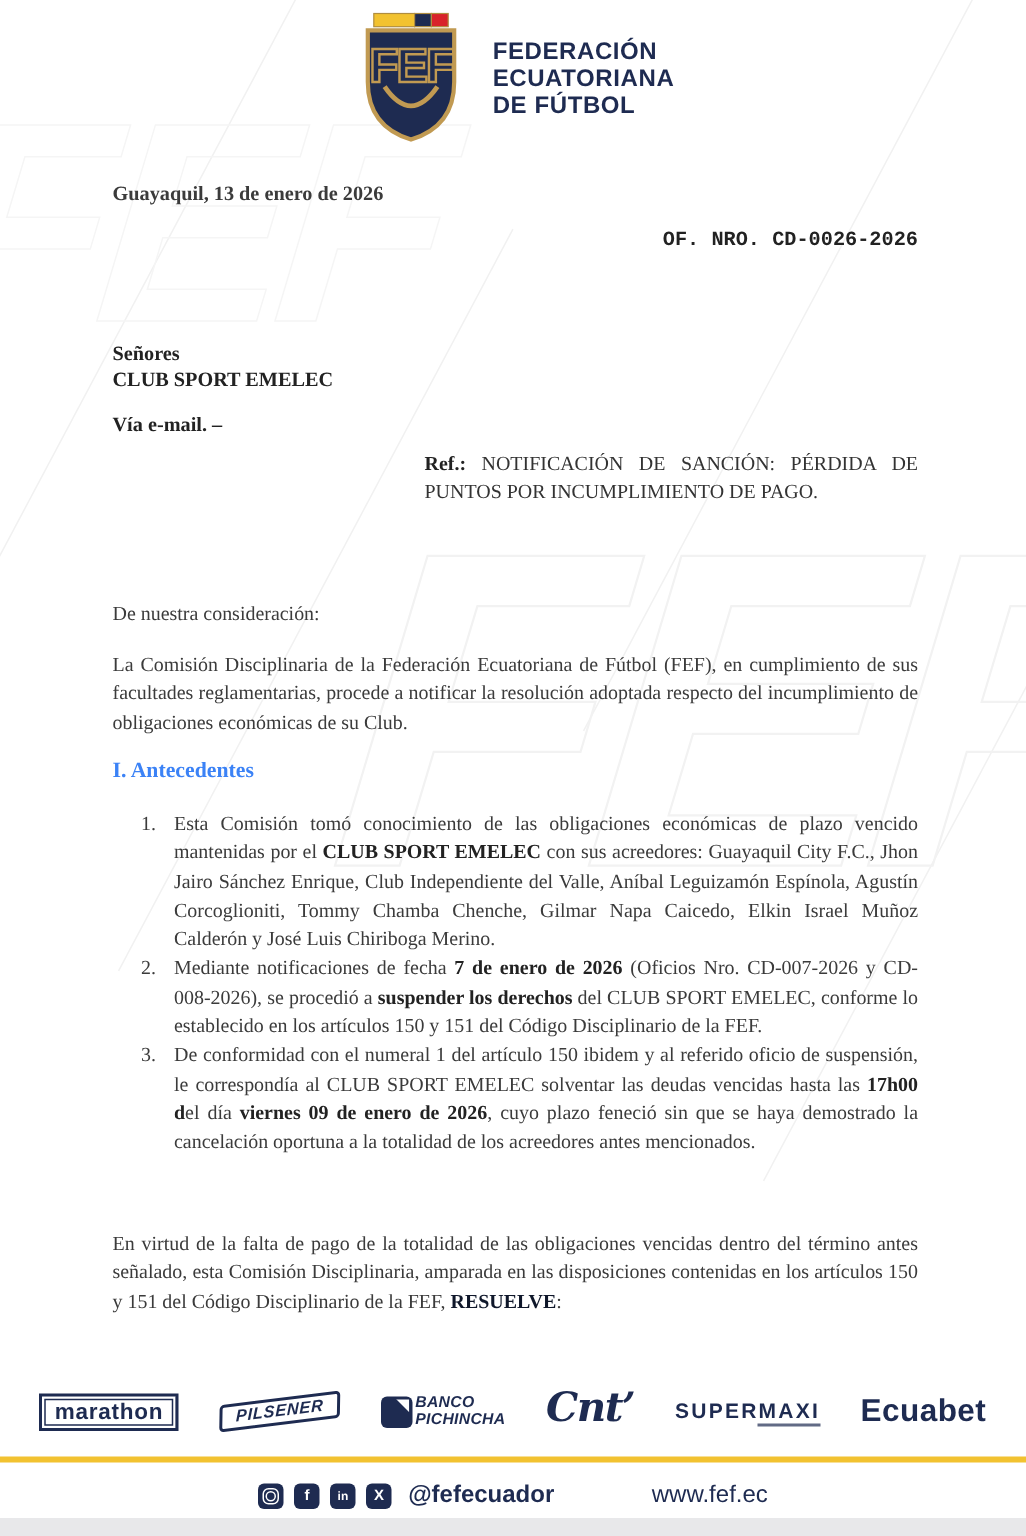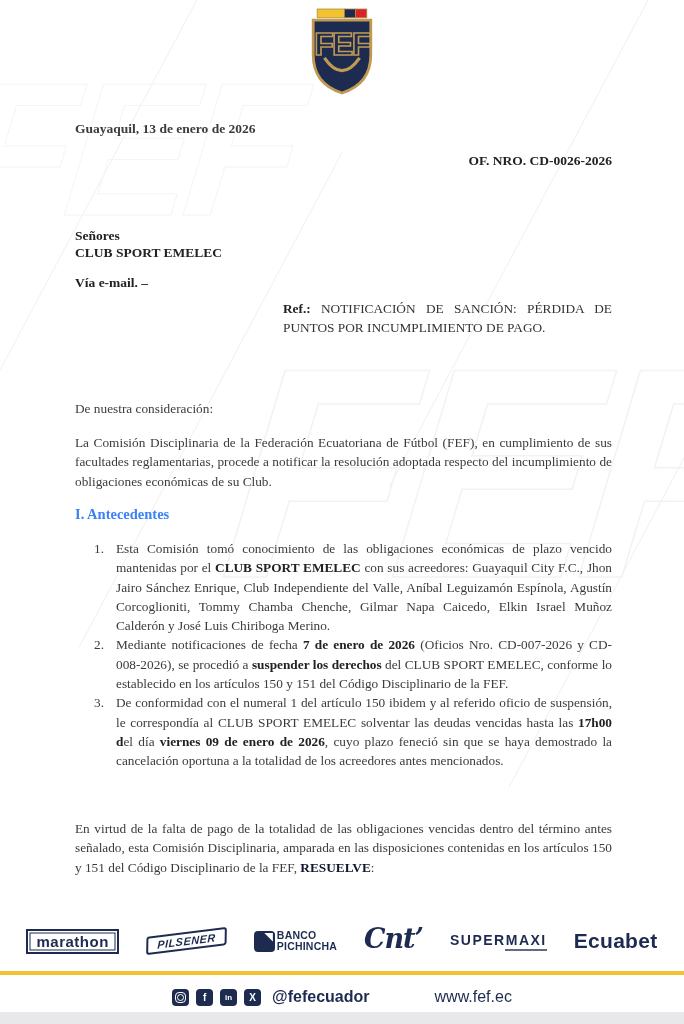--- a/index.html
+++ b/index.html
@@ -22,40 +22,40 @@
     font:900 190px "Liberation Sans",sans-serif;font-style:italic;
     color:transparent;-webkit-text-stroke:1px #f5f5f5;
     letter-spacing:-8px;transform:skewX(-6deg);
   }
   
   .crest-header{position:absolute;top:8px;left:0;width:100%;display:flex;justify-content:center;align-items:center;gap:14px;}
   .wordmark{font-family:"Liberation Sans",sans-serif;font-weight:bold;color:#1e2b51;font-size:16px;line-height:18px;letter-spacing:.4px;}
   
   .abs{position:absolute;}
   .date{top:121px;left:75px;font-size:13.5px;font-weight:bold;}
-  .of-nro{top:153px;right:72px;font-size:13.5px;font-weight:bold;color:#222;}
+  .of-nro{top:153px;right:72px;font-size:13.5px;font-weight:bold;color:#222;font-family:Liberation Mono, monospace;}
   .recipient{top:227px;left:75px;font-size:13.5px;font-weight:bold;color:#222;line-height:17px;}
   .recipient .via{margin-top:13px;}
   .ref-block{top:299px;left:283px;width:329px;font-size:13.3px;line-height:19px;text-align:justify;color:#333;}
   .greeting{top:401px;left:75px;font-size:13.3px;}
   .para{left:75px;width:537px;font-size:13.3px;line-height:19.3px;text-align:justify;}
   .intro{top:433px;}
   .sec-title{left:75px;font-size:14.5px;font-weight:bold;color:#3b82f6;}
   .sec1-title{top:506px;}
   .list{top:539px;left:94px;width:518px;font-size:13.3px;line-height:19.3px;}
   .list-item{display:flex;}
   .list-num{width:22px;flex:0 0 22px;}
   .list-text{flex:1;text-align:justify;}
   .sec2-title{top:786px;}
   .sec2-body{top:819px;}
   
   .sponsors{position:absolute;top:920px;left:0;width:100%;height:42px;display:flex;justify-content:center;align-items:center;gap:27px;color:#1e2b51;font-family:"Liberation Sans",sans-serif;}
   .sp-marathon{border:2px solid #1e2b51;box-shadow:inset 0 0 0 1.5px #fff,inset 0 0 0 2.5px #1e2b51;padding:2px 8px;font-size:15px;font-weight:bold;letter-spacing:.5px;}
   .sp-pilsener{border:2px solid #1e2b51;border-radius:3px;padding:1px 9px;transform:rotate(-7deg) skewX(-8deg);font-size:11px;font-style:italic;font-weight:bold;letter-spacing:.5px;}
-  .sp-banco{display:flex;align-items:center;gap:2px;}
+  .sp-banco{display:flex;align-items:center;gap:2px;font-style:italic;}
   .bp-icon{width:21px;height:21px;background:#1e2b51;border-radius:4px;position:relative;overflow:hidden;}
   .bp-icon:before{content:"";position:absolute;right:2px;top:2px;width:9px;height:9px;background:#fff;clip-path:polygon(0 0,100% 0,100% 100%);}
   .bp-text{font-size:10.5px;font-weight:bold;line-height:11px;letter-spacing:.2px;}
   .sp-cnt{font-family:"DejaVu Serif",serif;font-style:italic;font-weight:bold;font-size:27px;letter-spacing:-1px;position:relative;top:-3px;}
   .sp-supermaxi{font-size:14px;font-weight:bold;letter-spacing:1.5px;text-align:right;}
   .sp-supermaxi .tagline{display:block;height:2px;width:42px;margin-left:auto;margin-top:1px;background:#1e2b51;opacity:.7;}
   .sp-ecuabet{font-size:21px;font-weight:bold;letter-spacing:.3px;}
   
   .yellow-line{position:absolute;top:971px;left:0;width:100%;height:4px;background:#f2c230;}
   .social-bar{position:absolute;top:982px;left:0;width:100%;height:30px;display:flex;justify-content:center;align-items:center;gap:7px;font-family:"Liberation Sans",sans-serif;color:#1e2b51;}
@@ -80,20 +80,25 @@
 
   <div class="crest-header">
     <svg width="80" height="90" viewBox="0 0 100 112">
       <rect x="19" y="1" width="34" height="11" fill="#f2c230" stroke="#b08d3f" stroke-width="1"></rect>
       <rect x="53" y="1" width="14" height="11" fill="#1e2b51" stroke="#b08d3f" stroke-width="1"></rect>
       <rect x="67" y="1" width="14" height="11" fill="#d8232a" stroke="#b08d3f" stroke-width="1"></rect>
       <path d="M14 15 H86 V58 Q86 95 50 106 Q14 95 14 58 Z" fill="#1e2b51" stroke="#c19a52" stroke-width="3.5"></path>
       <text x="50" y="58" font-size="40" font-weight="bold" fill="none" stroke="#c19a52" stroke-width="2" text-anchor="middle" font-family="'Liberation Sans',sans-serif" letter-spacing="-2">FEF</text>
       <path d="M28 62 Q50 94 72 62" fill="none" stroke="#c19a52" stroke-width="4"></path>
     </svg>
+    <div class="wordmark">
+      <div>FEDERACIÓN</div>
+      <div>ECUATORIANA</div>
+      <div>DE FÚTBOL</div>
+    </div>
   </div>
 
   <div class="abs date">Guayaquil, 13 de enero de 2026</div>
   <div class="abs of-nro">OF. NRO. CD-0026-2026</div>
 
   <div class="abs ref-block"><span style="font-weight: bold; color: rgb(34, 34, 34);">Ref.:</span><span> NOTIFICACIÓN DE SANCIÓN: PÉRDIDA DE PUNTOS POR INCUMPLIMIENTO DE PAGO.</span></div>
 
   <div class="abs recipient">
     <div>Señores</div>
     <div>CLUB SPORT EMELEC</div>

